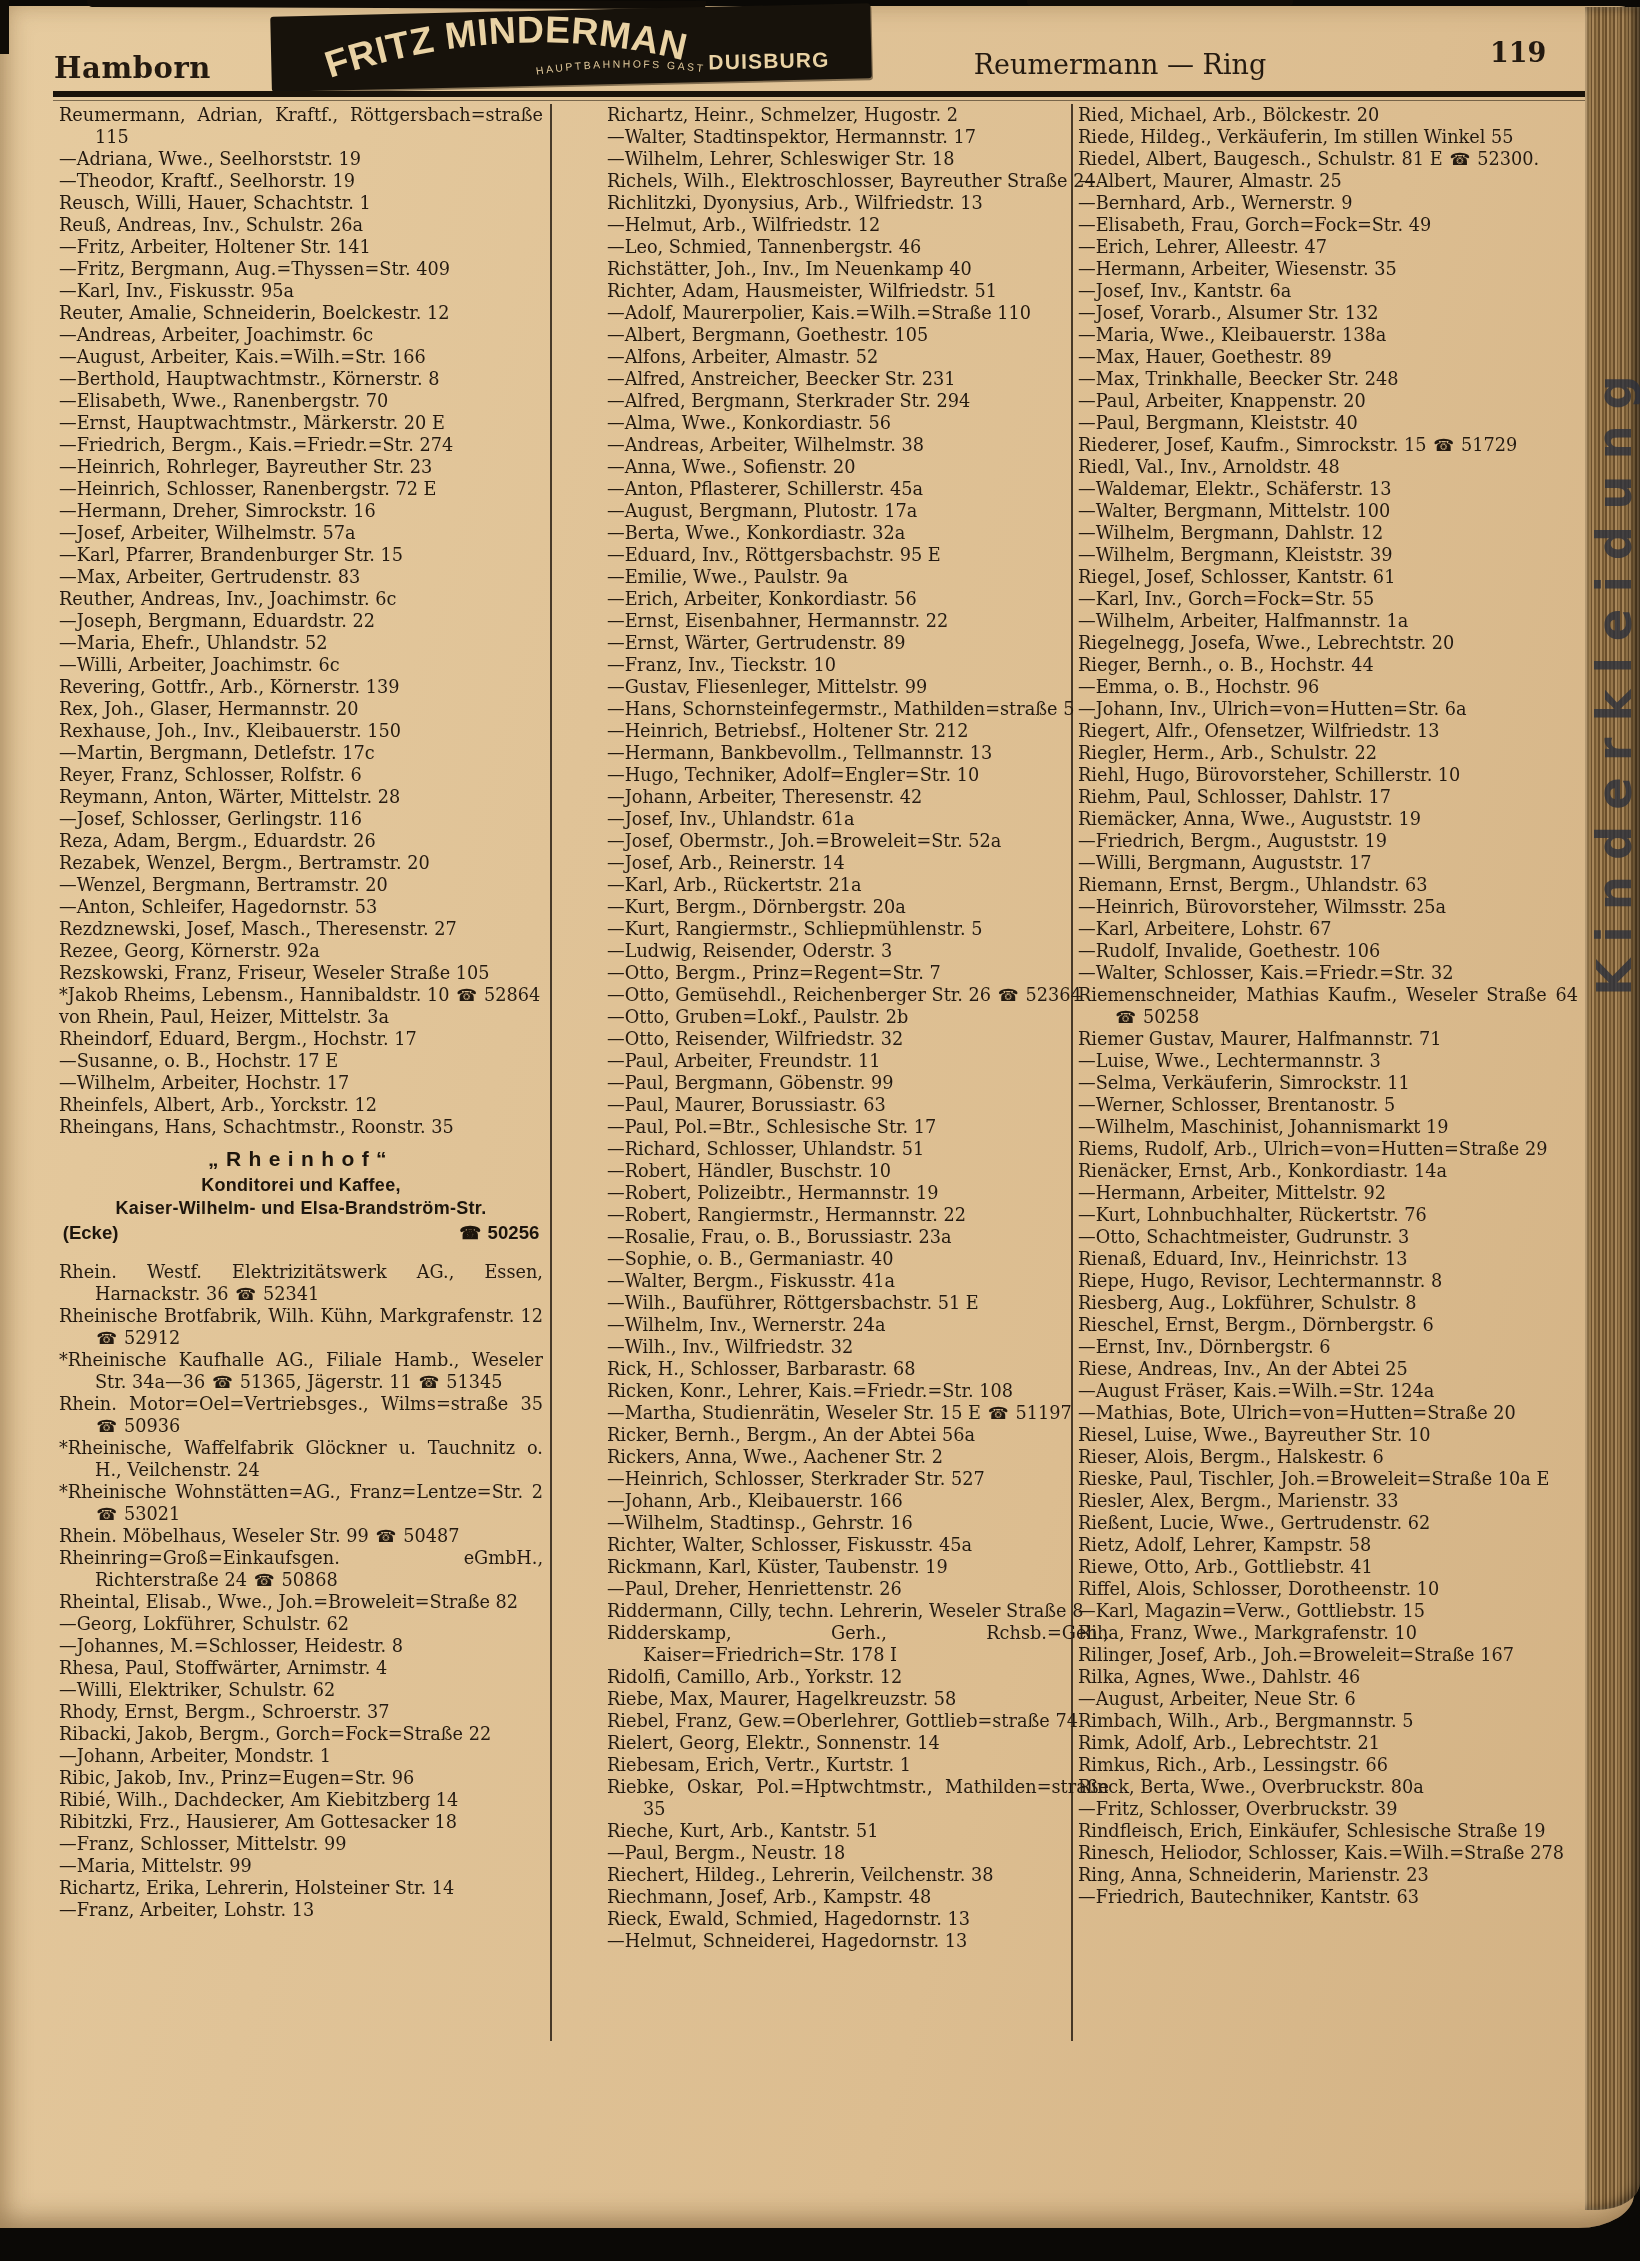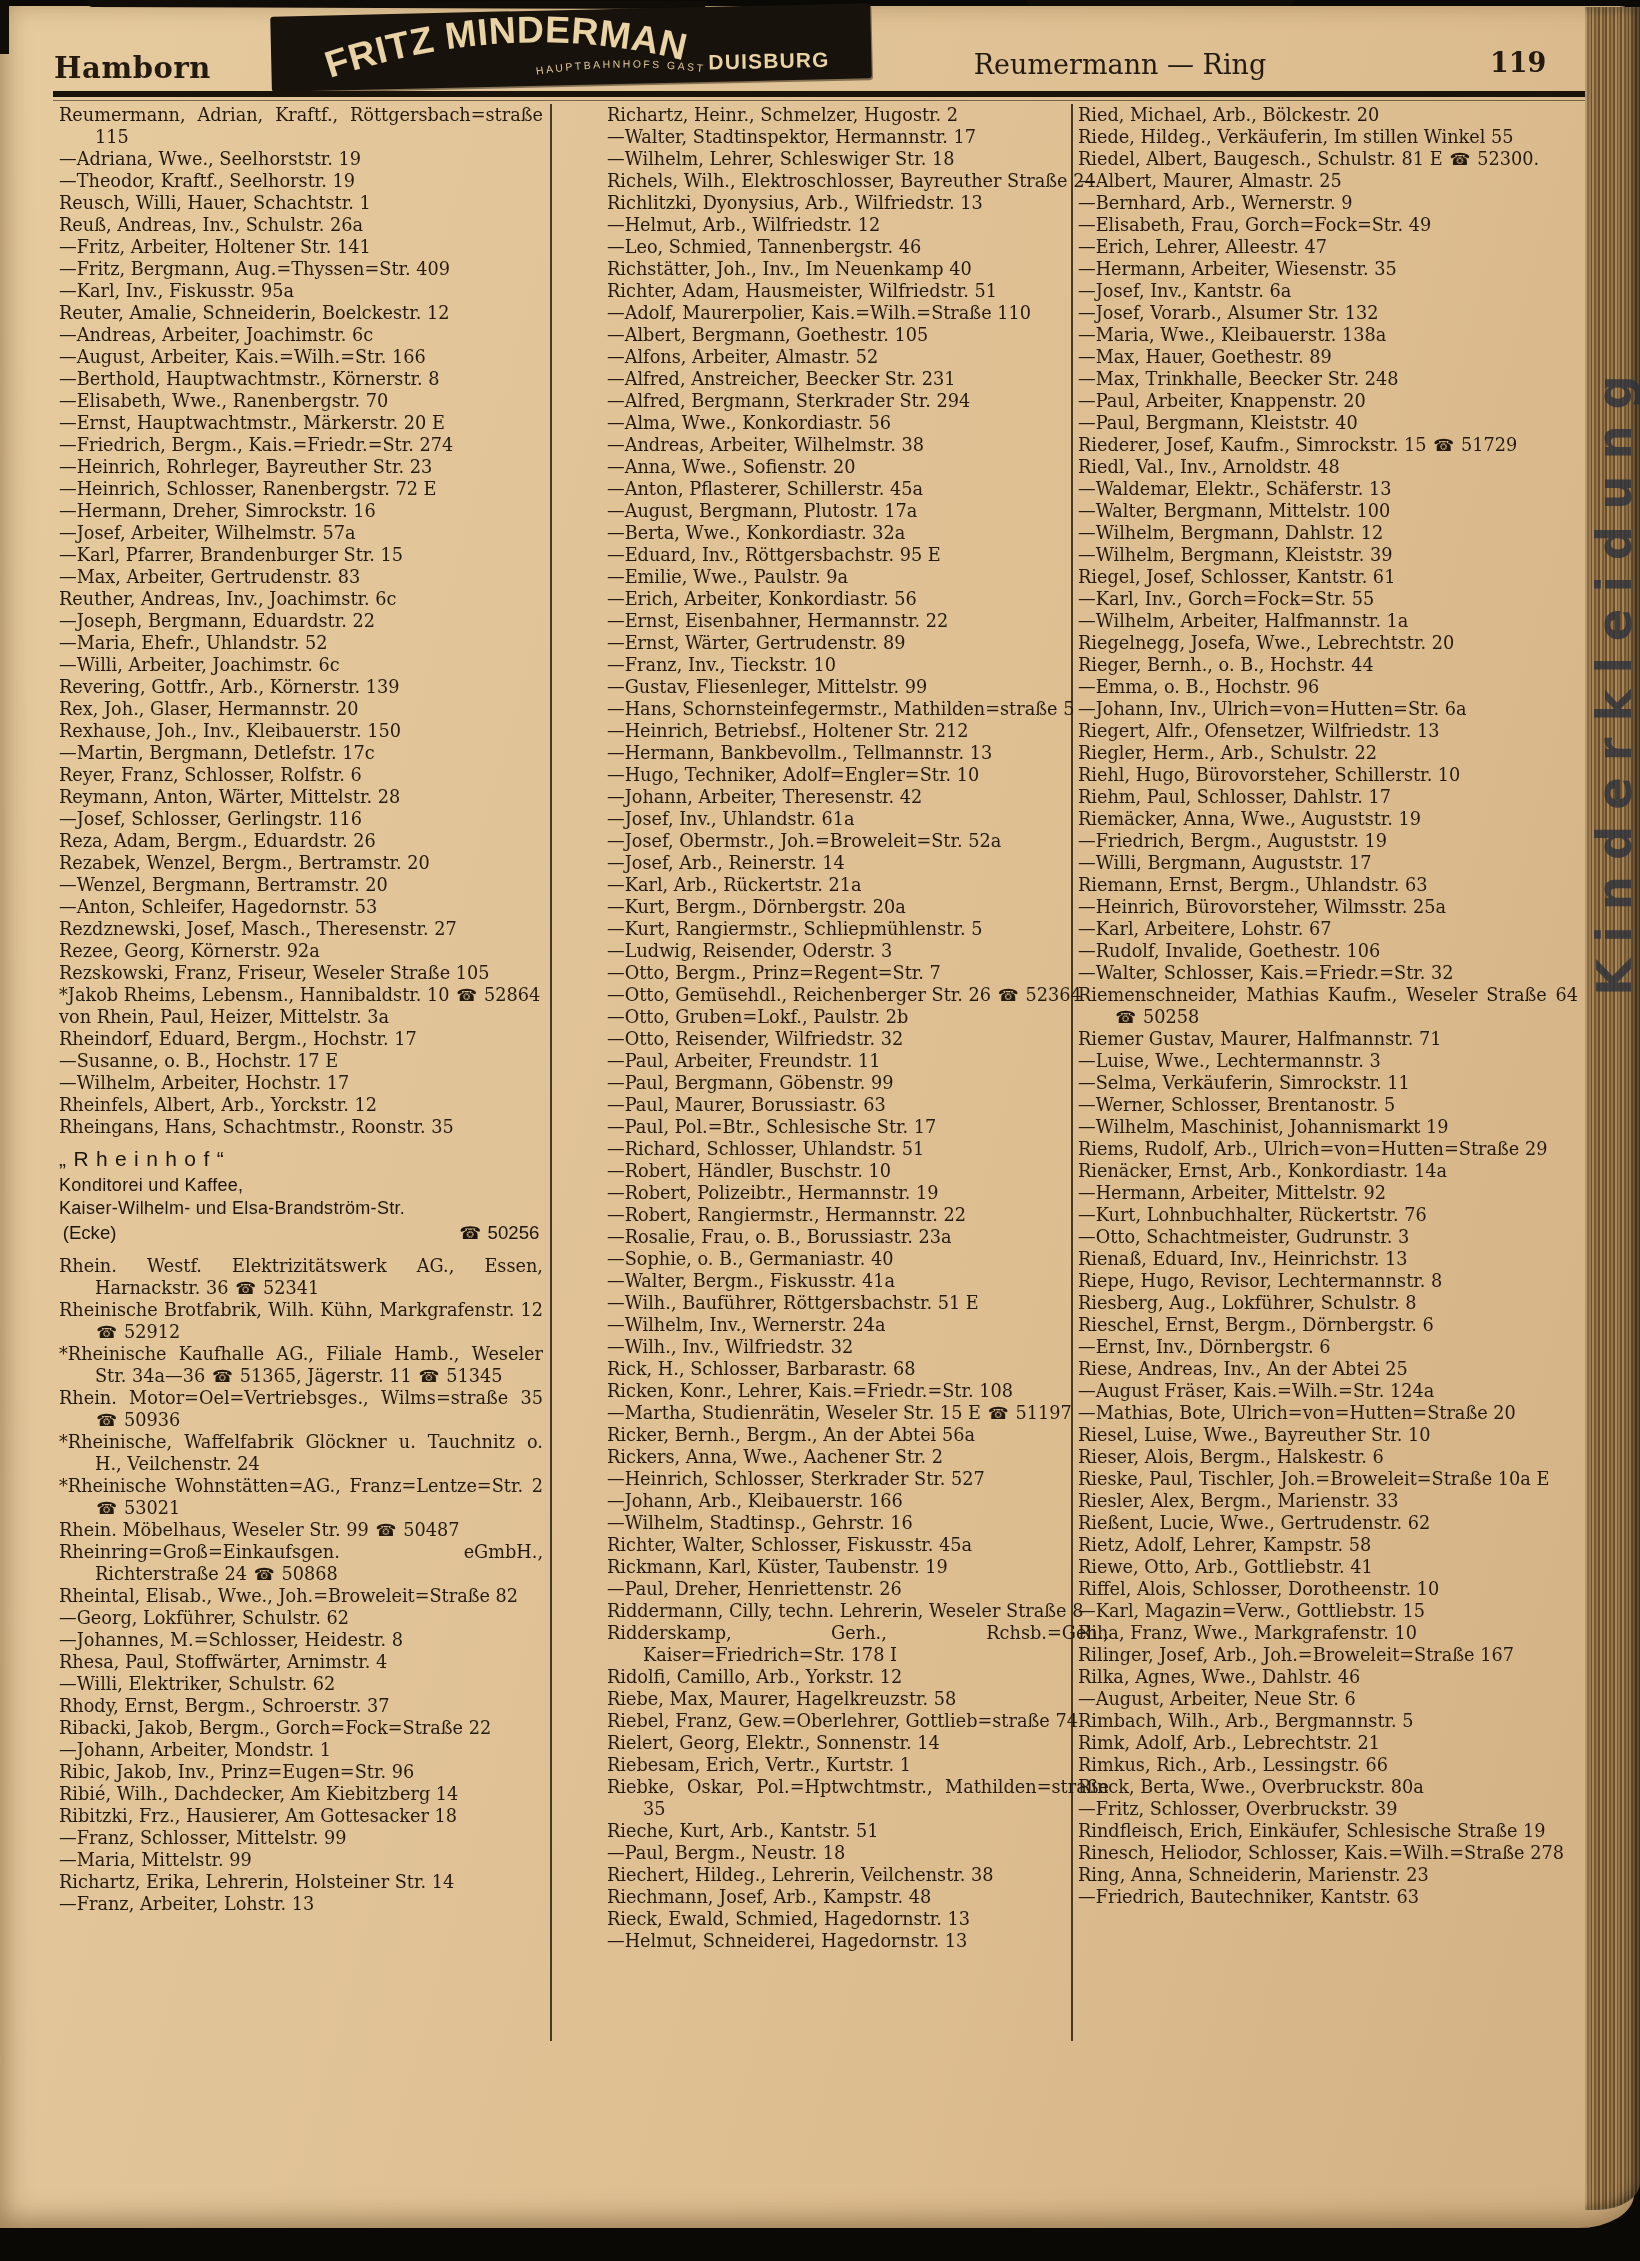--- a/index.html
+++ b/index.html
@@ -21,33 +21,33 @@
   
   .smudge{position:absolute;background:#100c07;}
   #smudge-a{left:87px;top:0;width:619px;height:8px;border-radius:0 0 5px 5px;transform:rotate(.2deg);}
   #smudge-b{left:0;top:0;width:8.7px;height:54px;}
   #smudge-c{left:1027px;top:0;width:266px;height:5.6px;border-radius:0 0 3.7px 3.7px;}
   
   #hamborn{position:absolute;left:54px;top:51px;font-size:29px;font-weight:bold;letter-spacing:0.6px;}
   #banner{position:absolute;left:271px;top:10px;width:600px;height:75px;background:#17120b;
           transform:rotate(-1.3deg);border-radius:3.1px;box-shadow:1.2px 1.9px 0 rgba(40,28,12,.5);}
   #range{position:absolute;left:916px;top:49px;width:408px;text-align:center;font-size:27px;font-weight:normal;}
-  #pagenum{position:absolute;left:1490px;top:47px;width:93px;font-size:27px;font-weight:bold;}
+  #pagenum{position:absolute;left:1490px;top:37px;width:93px;font-size:27px;font-weight:bold;}
   #rule-main{position:absolute;left:53px;top:91px;width:1533px;height:5.6px;background:#1a1309;}
   #rule-sub{position:absolute;left:53px;top:100px;width:1533px;height:1.2px;background:rgba(35,25,12,.55);}
   .col-divider{position:absolute;top:104px;width:1.9px;height:1937px;background:rgba(32,23,12,.8);}
   #divider-1{left:550px;} #divider-2{left:1071px;}
   
   .col{position:absolute;top:104px;font-size:17.7px;line-height:22px;}
   #col-1{left:59px;width:484px;} #col-2{left:559px;width:502px;margin-left:48px;} #col-3{left:1078px;width:500px;}
   .entry{text-align:justify;padding-left:36px;text-indent:-36px;overflow-wrap:break-word;}
   .tel{font-size:.95em;padding:0 1.2px;}
   
-  .rheinhof{margin:10px 0 9px;text-align:left;font-family:"Liberation Sans",sans-serif;
-            font-weight:normal;color:#1d150c;}
+  .rheinhof{margin:10px 0 15px;text-align:center;font-family:"Liberation Sans",sans-serif;
+            font-weight:bold;color:#1d150c;}
   .rh-title{font-size:21px;letter-spacing:7.4px;margin-bottom:3.7px;}
   .rh-line{font-size:18px;letter-spacing:0.3px;line-height:23px;}
   .rh-last{display:flex;justify-content:space-between;font-size:18.6px;padding:0 3.7px;line-height:25px;}
 </style>
 </head>
 <body>
 
 <div id="page">
   <div id="paper"></div>
 

